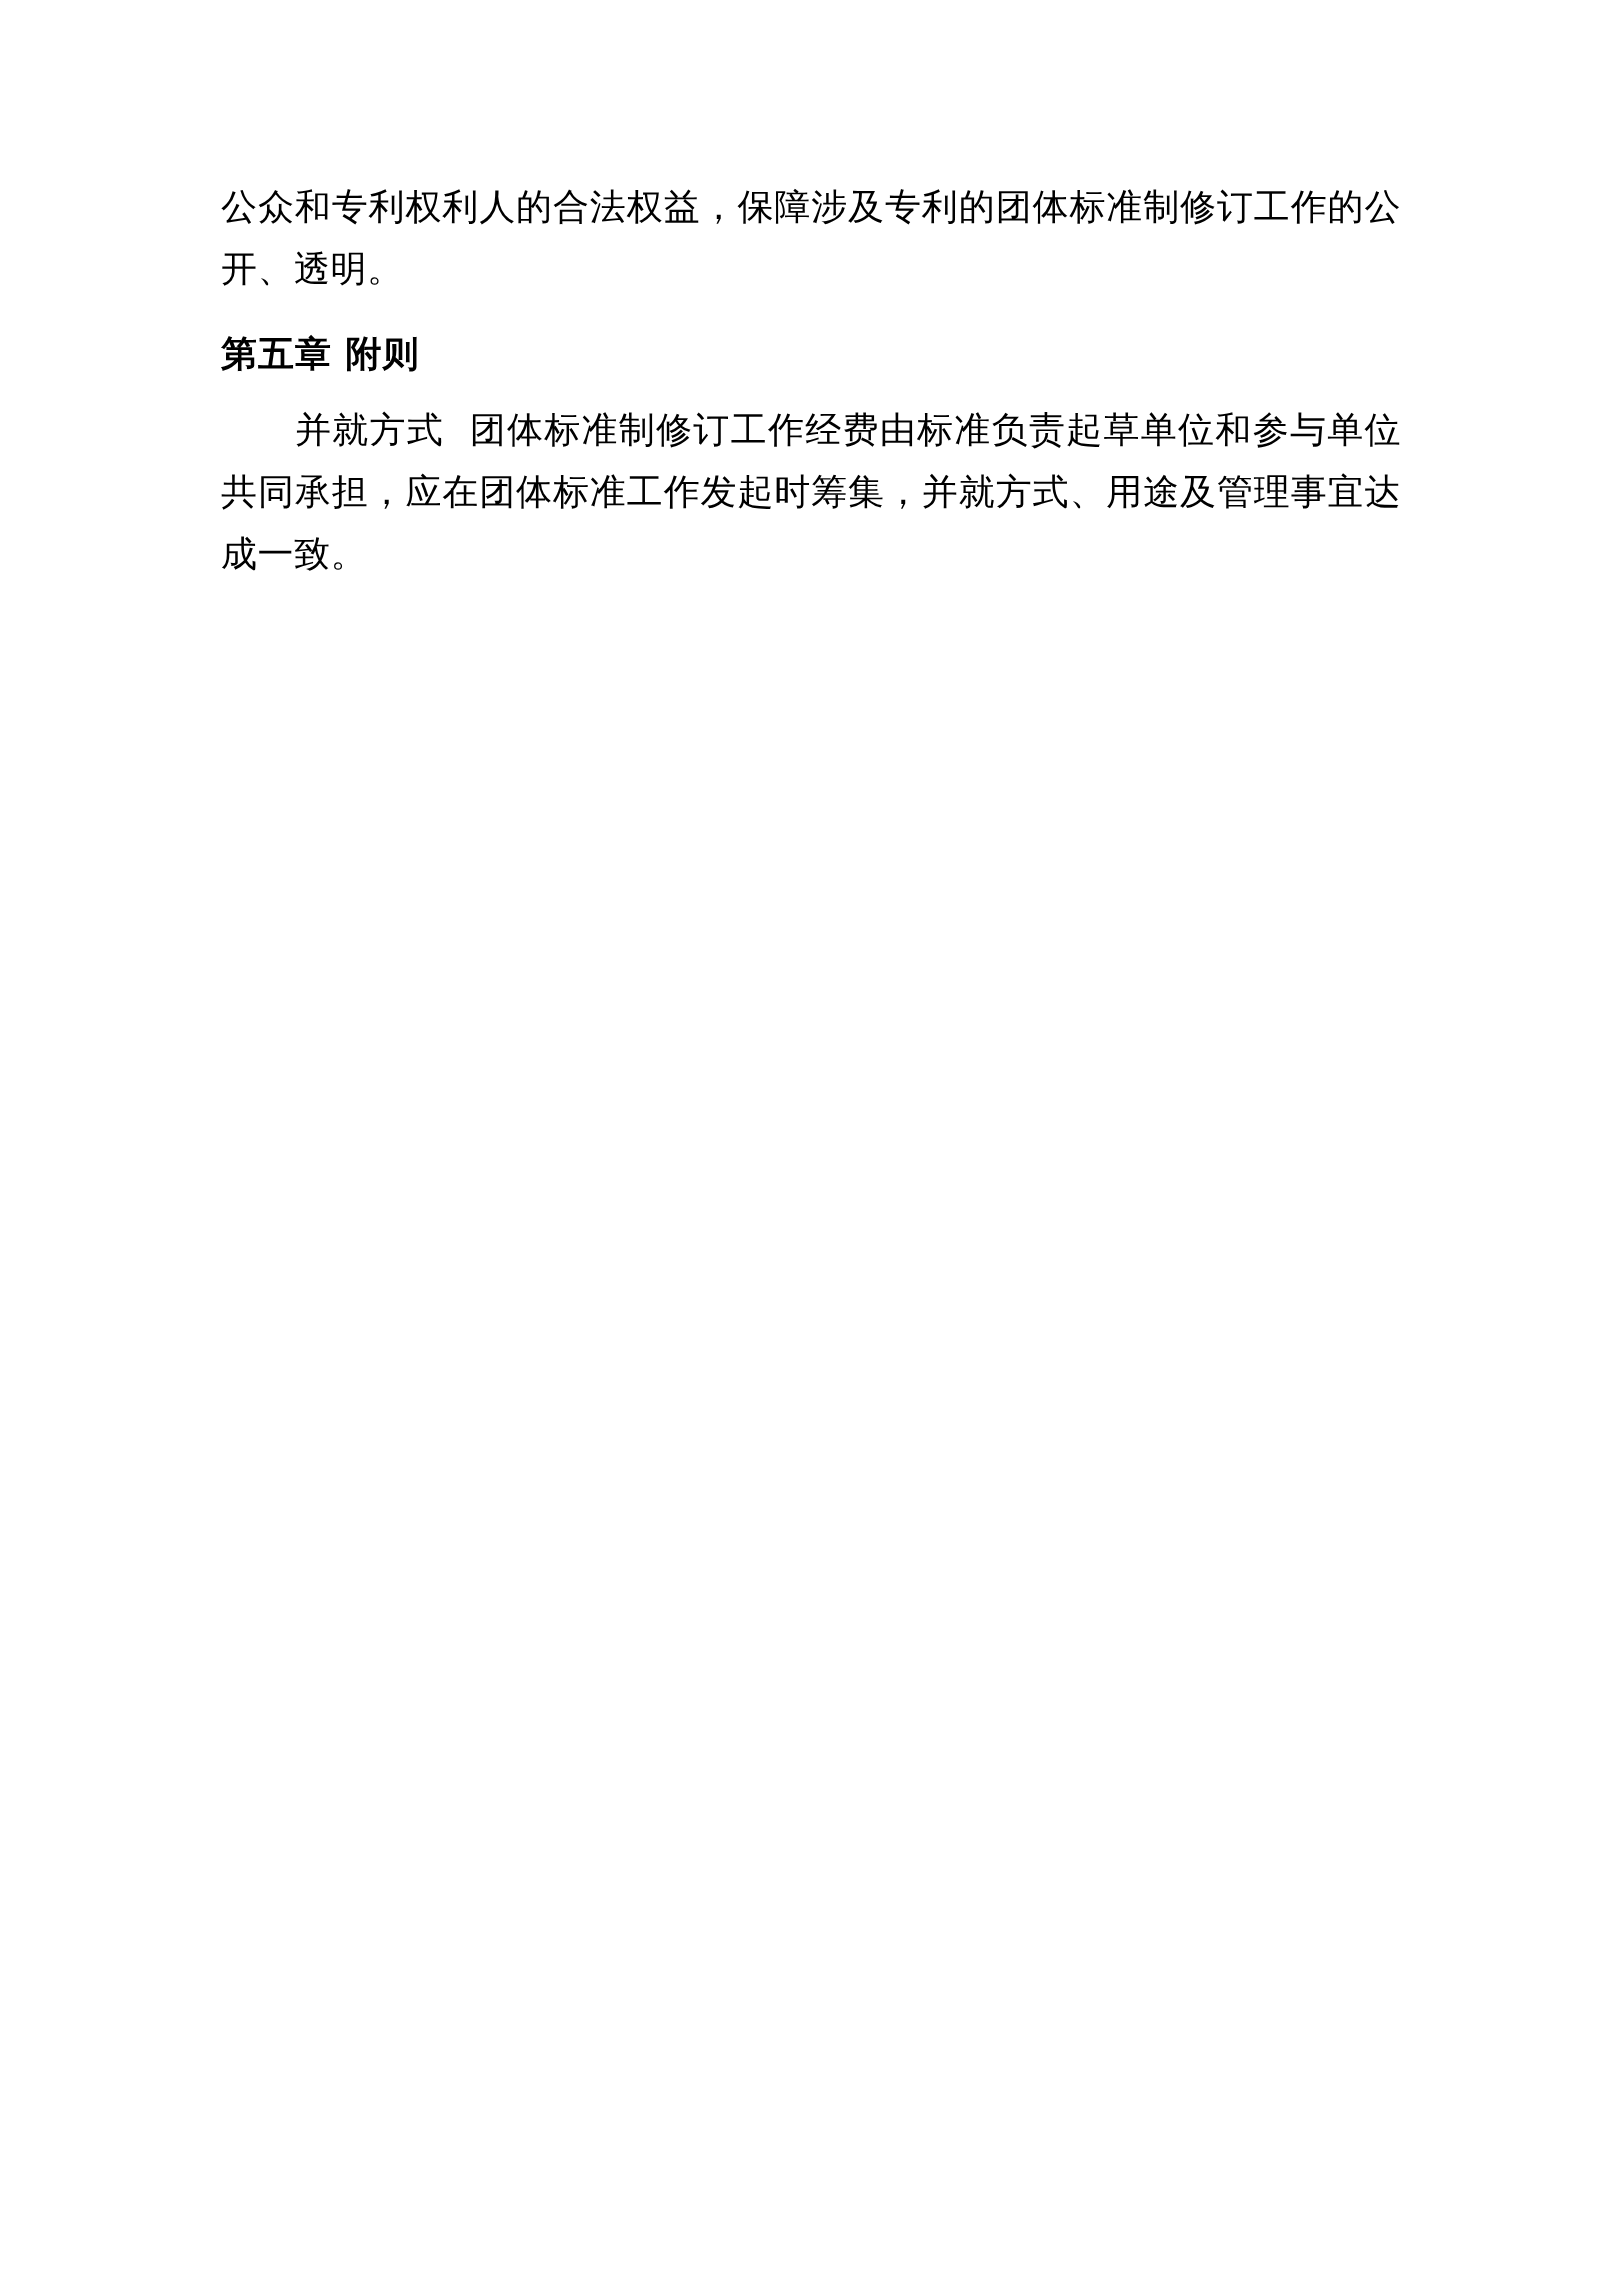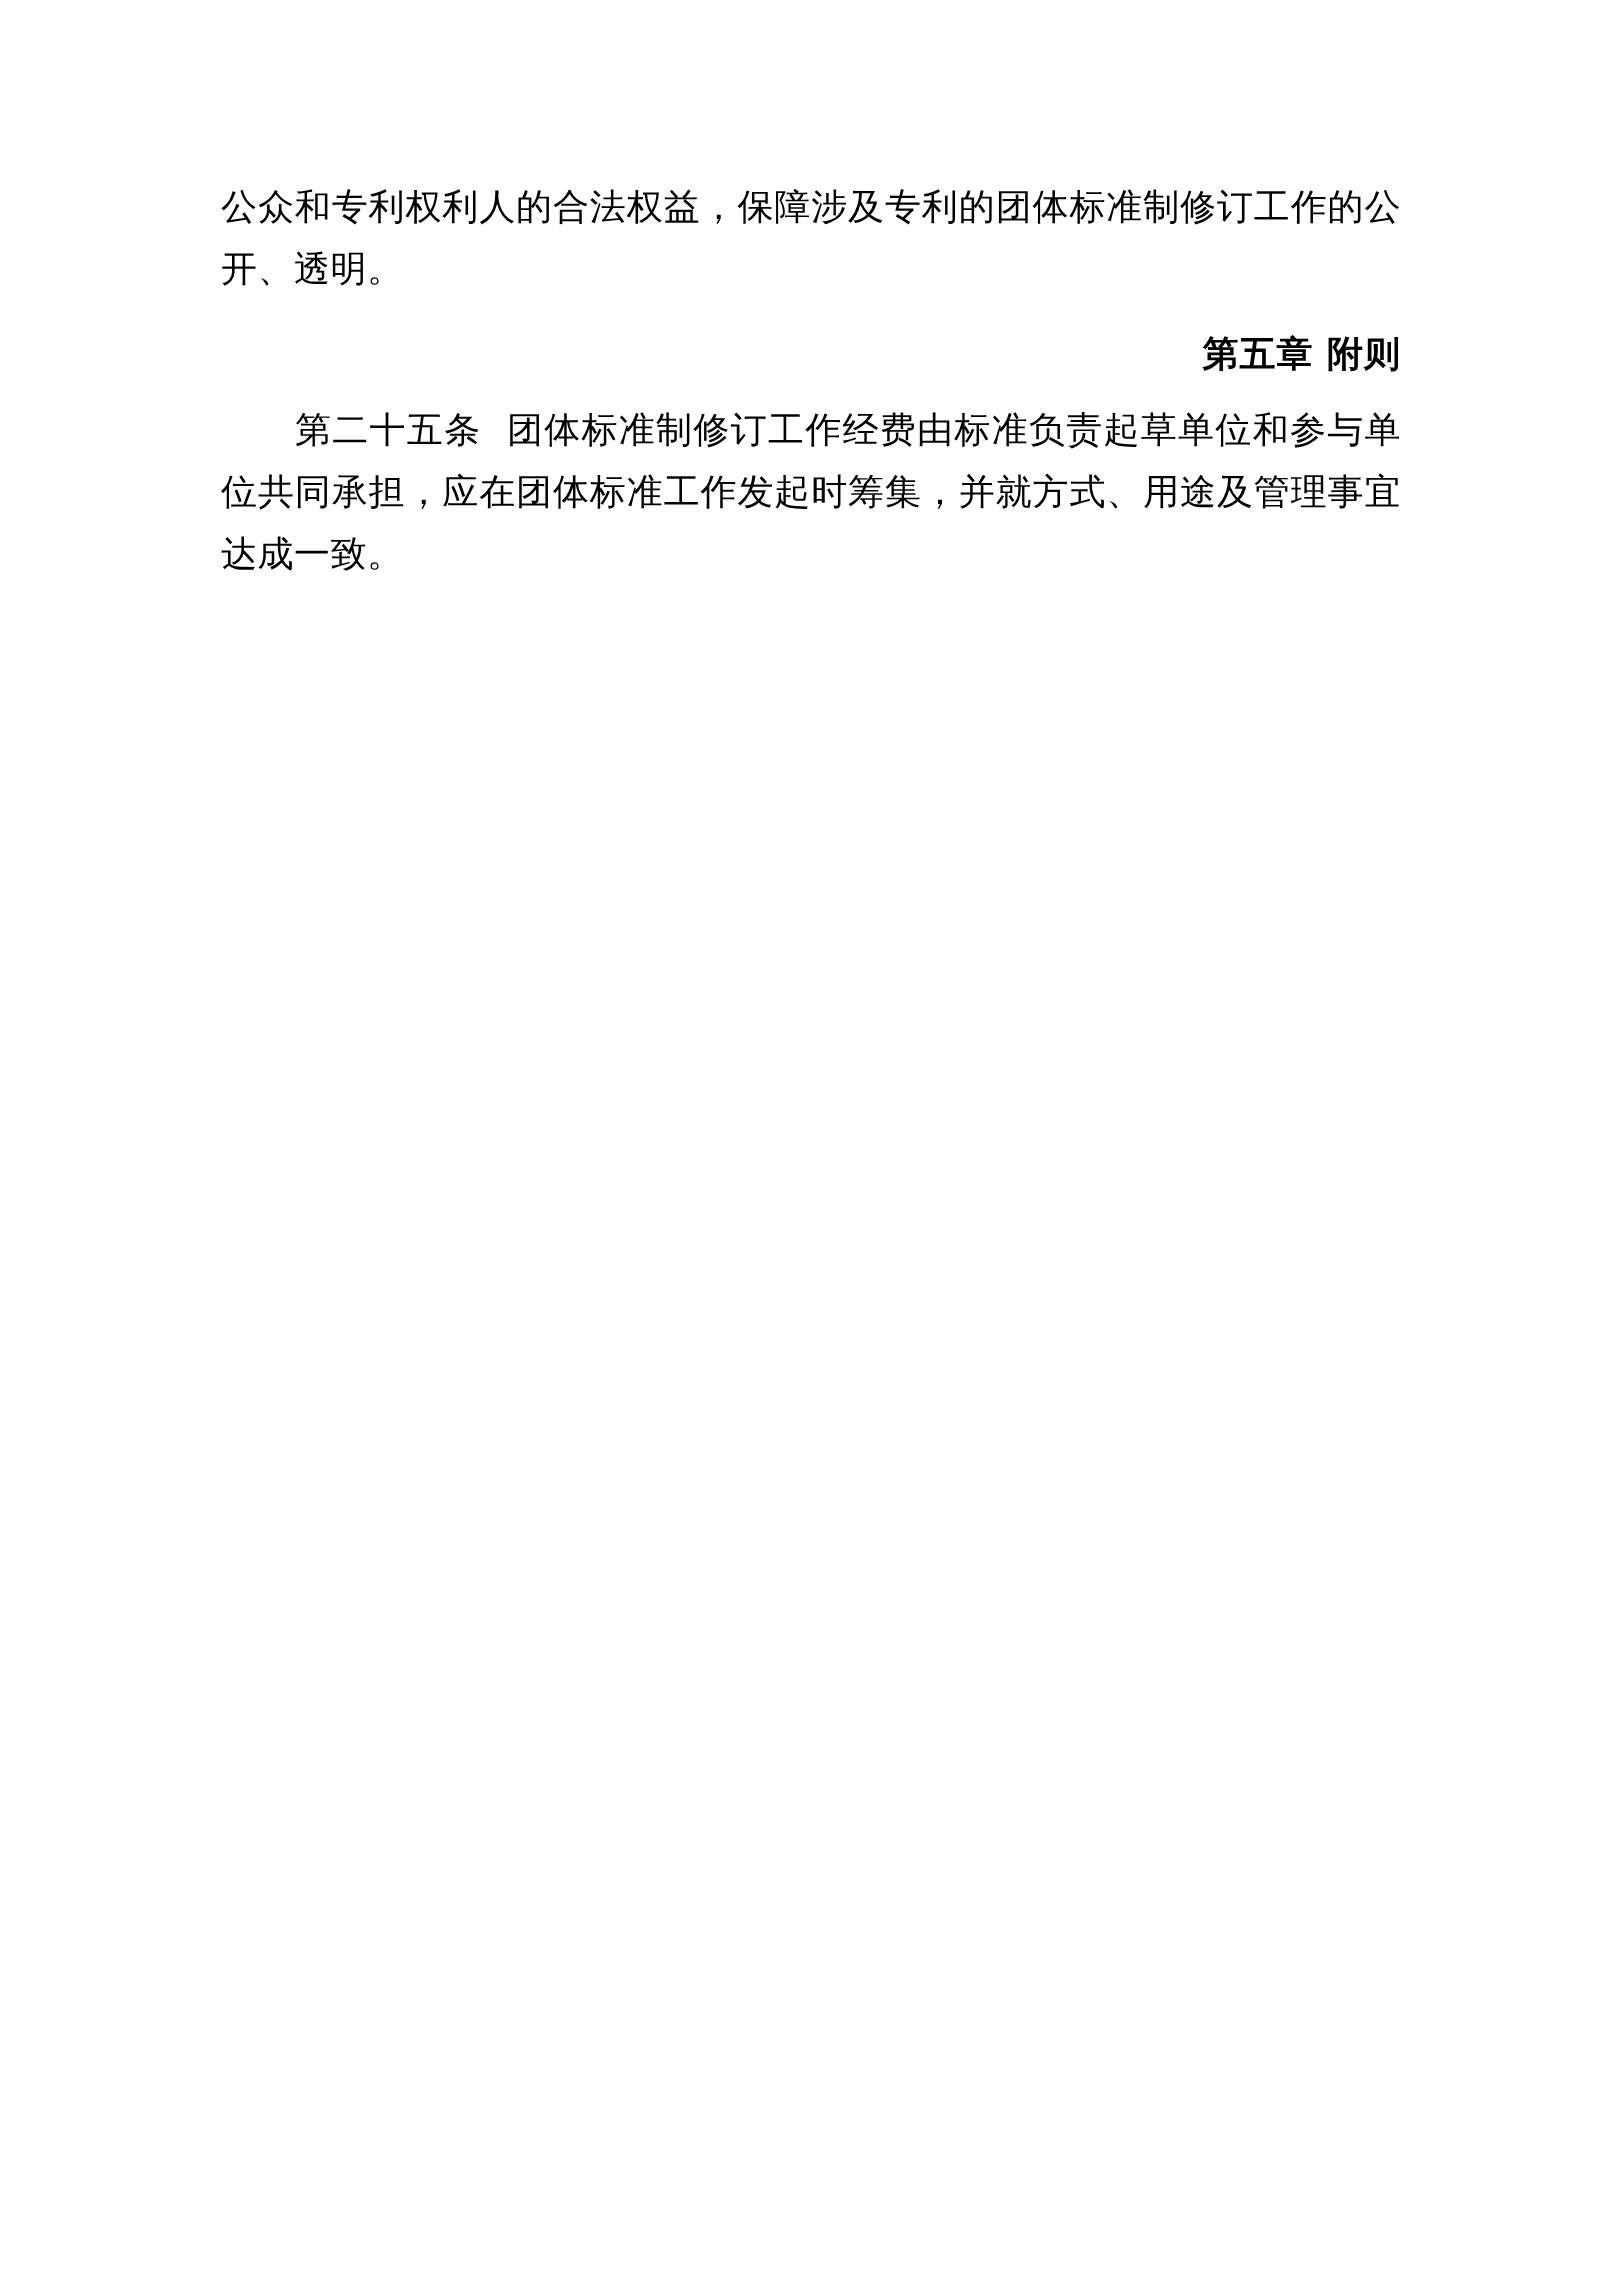--- a/index.html
+++ b/index.html
@@ -28,21 +28,21 @@
     font-size: 36px;
     line-height: 1.72;
     text-align: justify;
     text-justify: inter-ideograph;
     margin: 0 0 2px 0;
     letter-spacing: 0.5px;
   }
   .chapter-heading {
     font-size: 36px;
     font-weight: bold;
-    text-align: right;
+    text-align: left;
     margin: 15.7px 0 13.7px 0;
     line-height: 1.72;
     font-family: "DejaVu Sans", "Liberation Sans", sans-serif;
     letter-spacing: 1px;
   }
   .article {
     font-size: 36px;
     line-height: 1.72;
     text-align: justify;
     text-justify: inter-ideograph;
@@ -62,19 +62,19 @@
 
 <div class="page">
   <div class="content">
 
     <p class="para">公众和专利权利人的合法权益，保障涉及专利的团体标准制修订工作的公开、透明。</p>
 
     <div class="spacer-gap"></div>
 
     <h2 class="chapter-heading">第五章  附则</h2>
 
-    <p class="article"><span class="label">第二十五条</span><span>&nbsp;&nbsp;</span><span class="body">团体标准制修订工作经费由标准负责起草单位和参与单位共同承担，应在团体标准工作发起时筹集，并就方式、用途及管理事宜达成一致。</span></p>
+    <p class="article"><span class="label">并就方式</span><span>&nbsp;&nbsp;</span><span class="body">团体标准制修订工作经费由标准负责起草单位和参与单位共同承担，应在团体标准工作发起时筹集，并就方式、用途及管理事宜达成一致。</span></p>
 
 
 
   </div>
 </div>
 
 
 </body></html>

